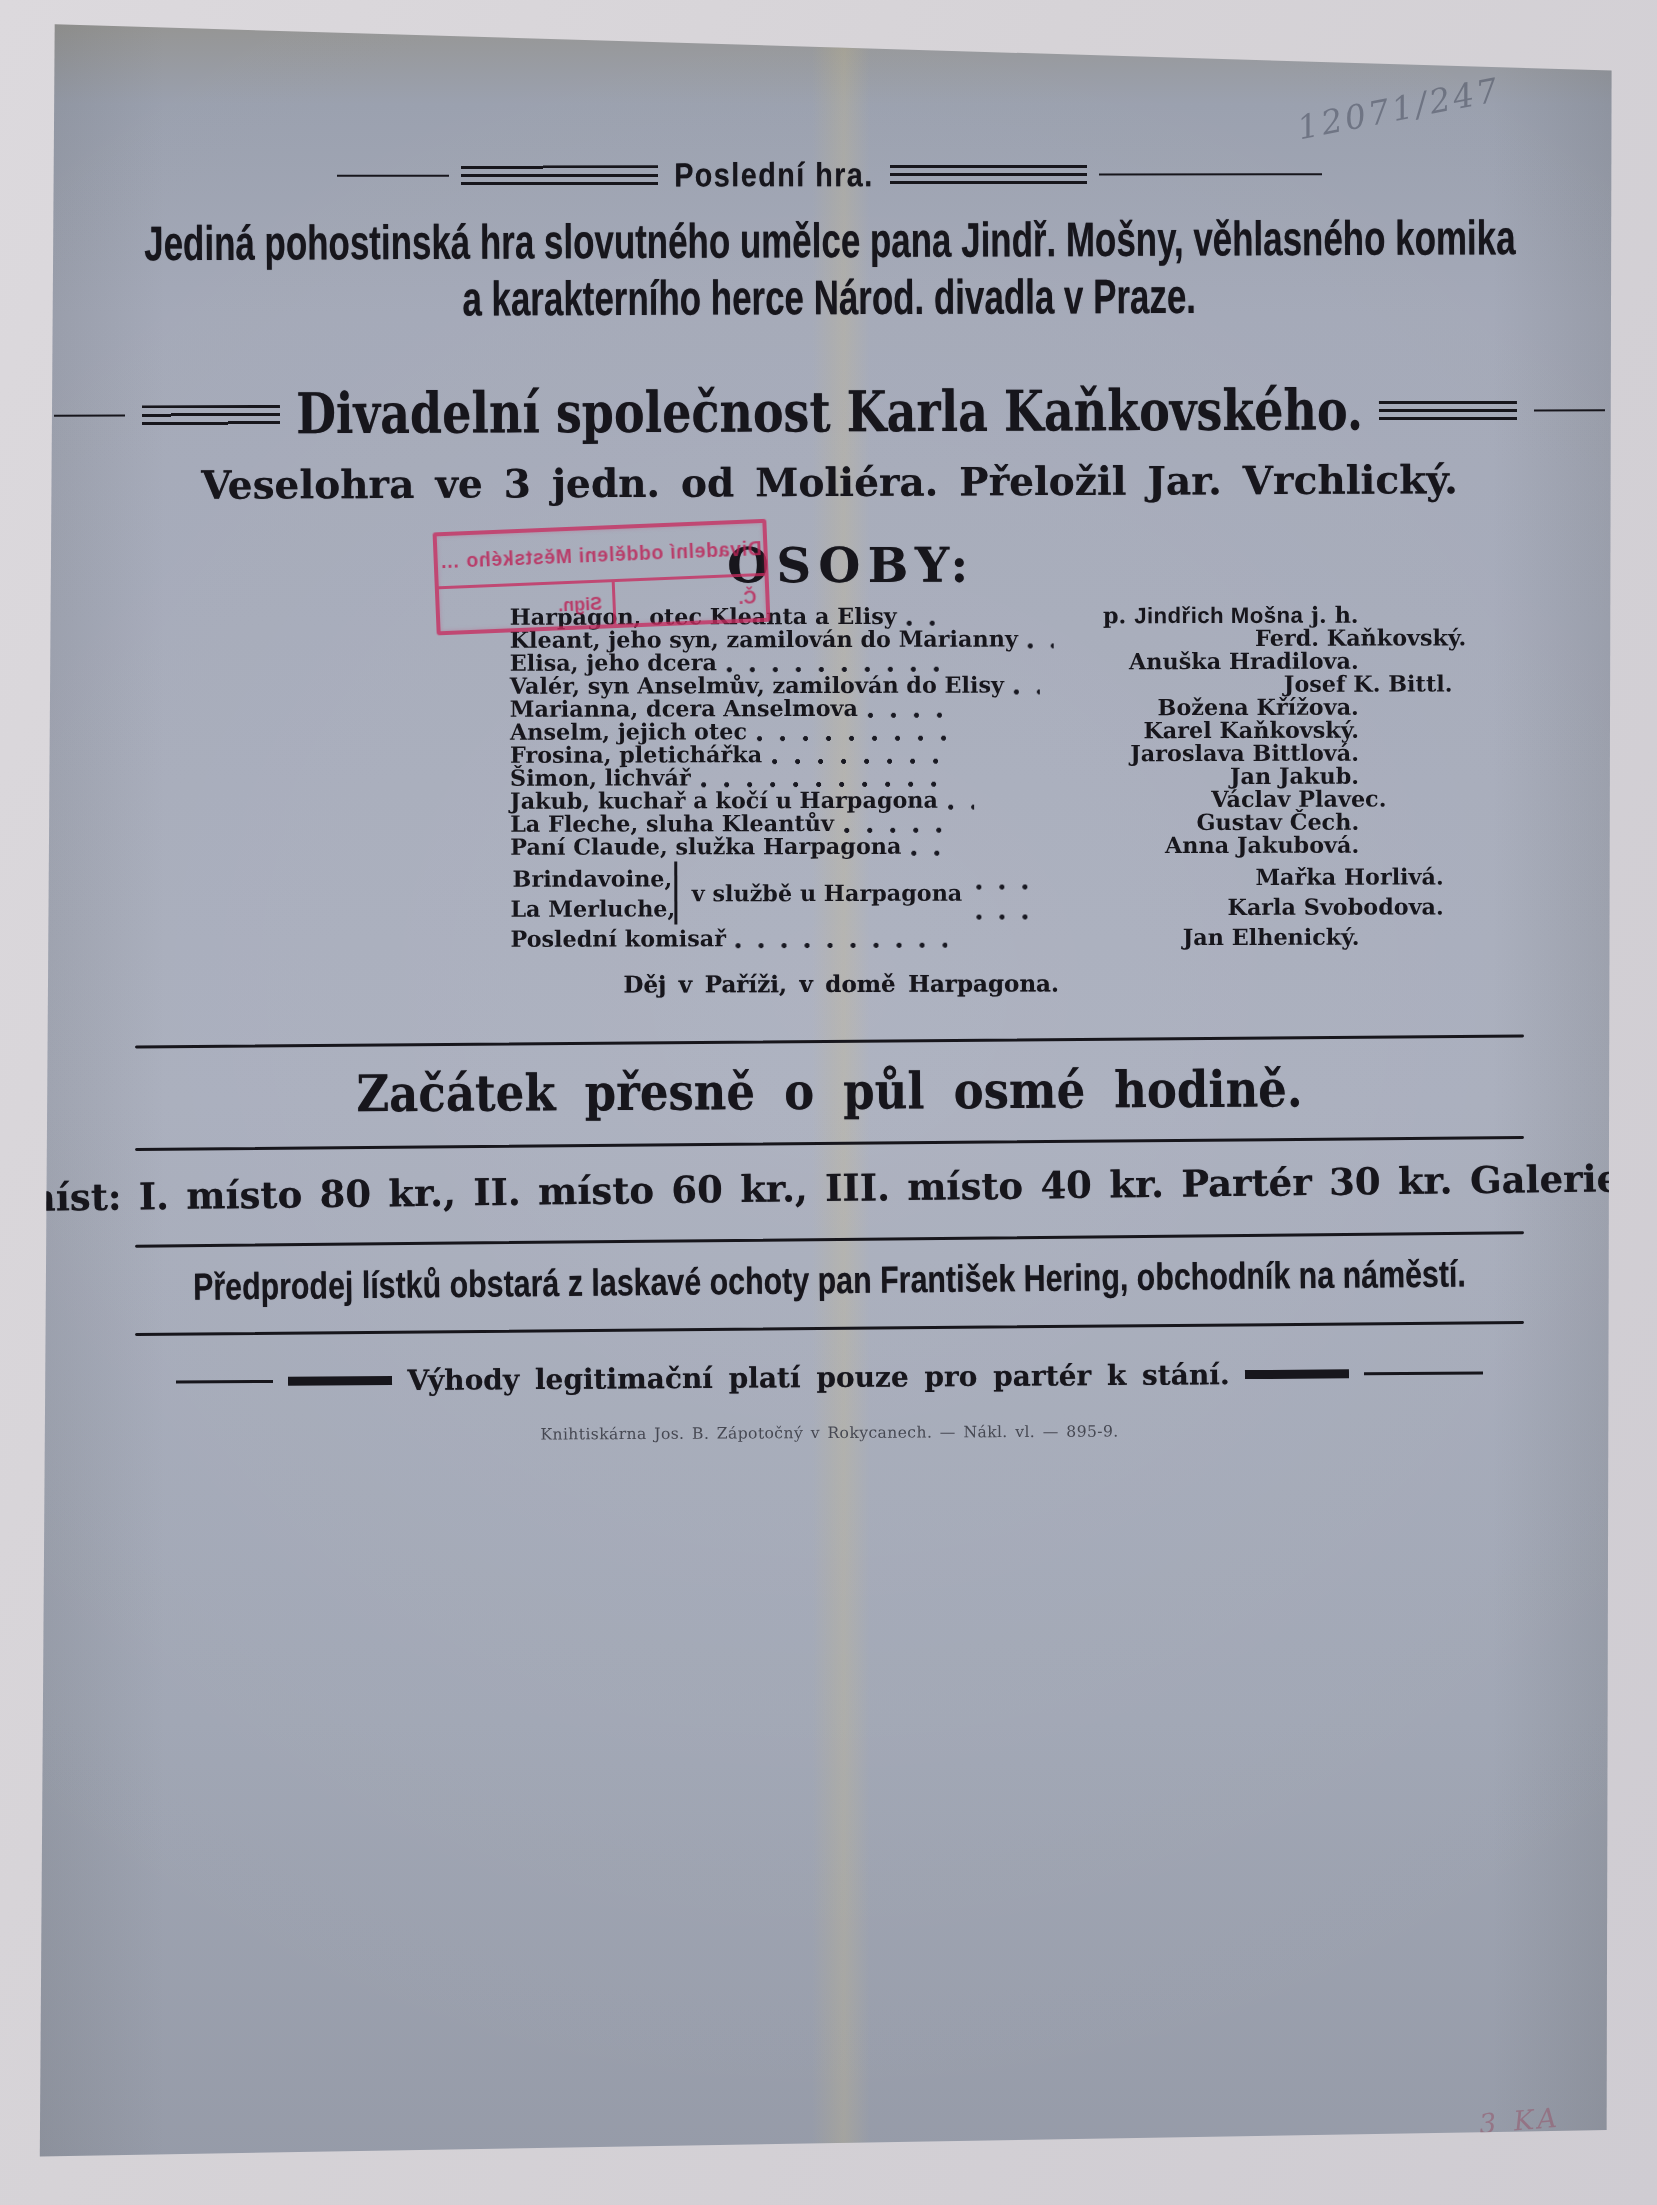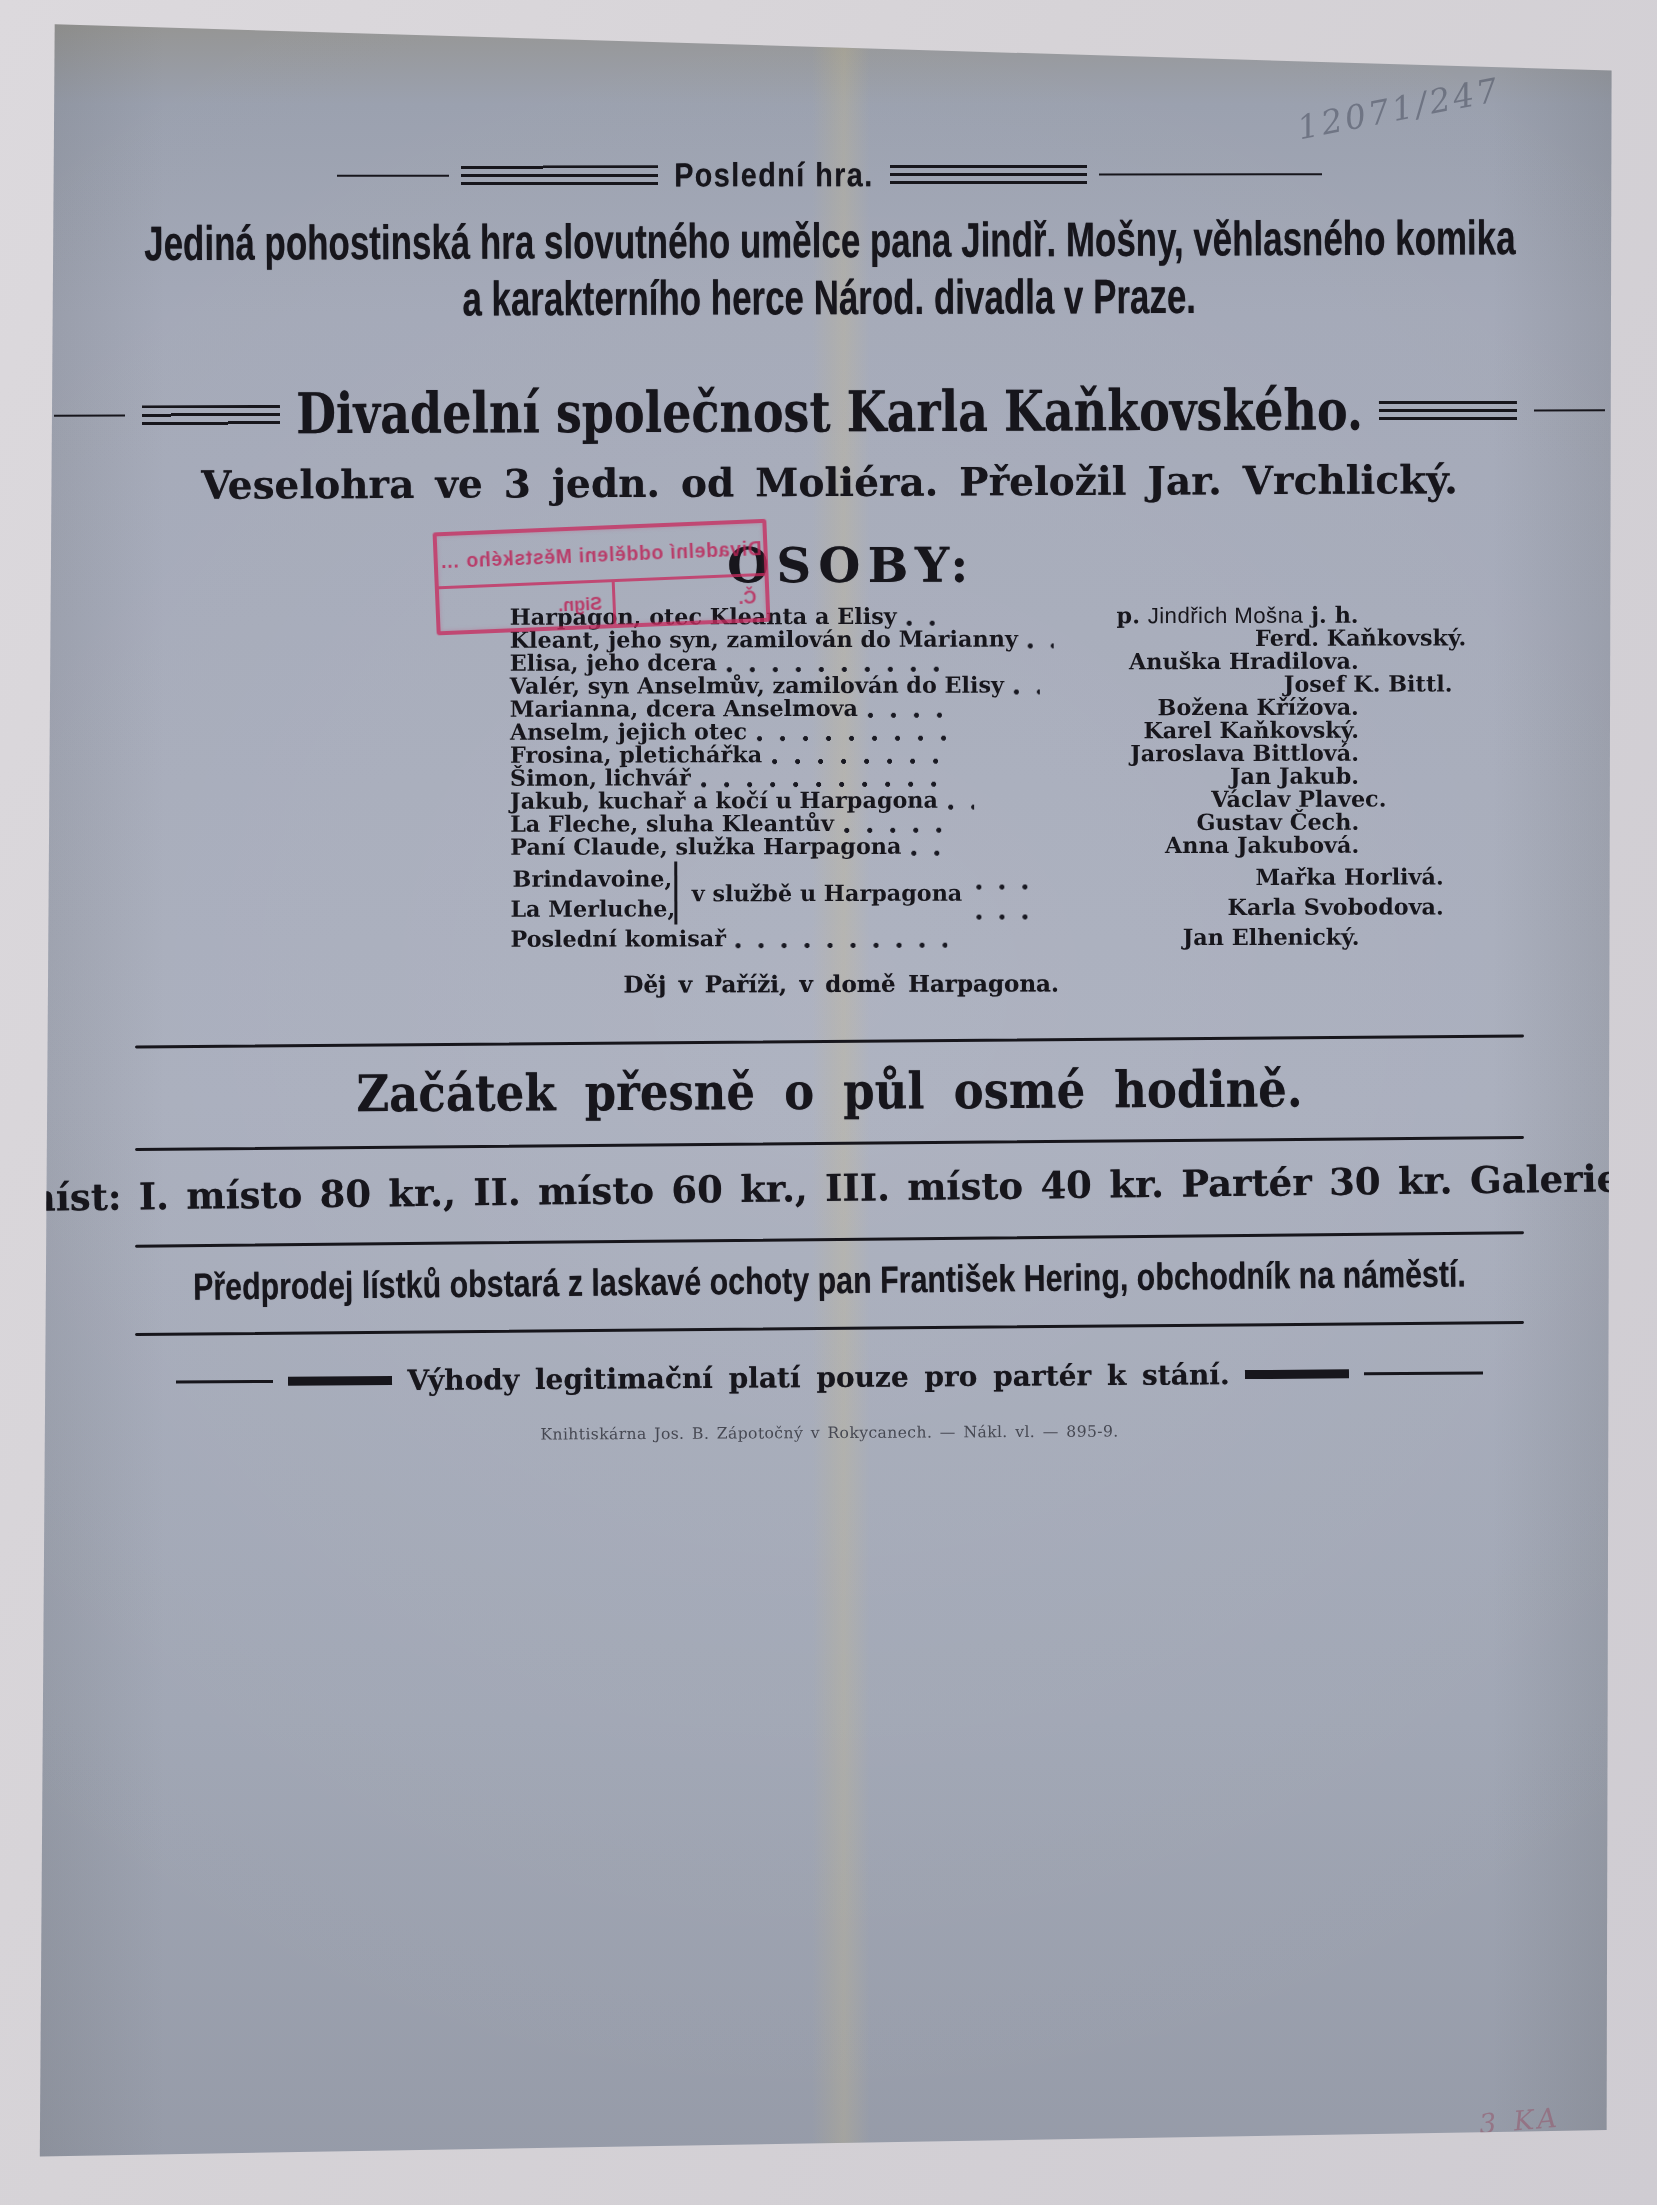--- a/index.html
+++ b/index.html
@@ -73,21 +73,21 @@
   .stamp-cell-a{flex:1;border-right:3.7px solid rgba(198,44,95,0.78);display:flex;align-items:center;padding-left:9px;font:700 18px "Liberation Sans",sans-serif;}
   .stamp-cell-b{flex:1.15;display:flex;align-items:center;padding-left:10.4px;font:700 18px "Liberation Sans",sans-serif;}
 
   .cast-table{width:849px;margin-left:456px;margin-top:10.4px;font:700 22.3px "DejaVu Serif",serif;}
   .cast-row{display:flex;align-items:baseline;line-height:23px;white-space:nowrap;}
   .role{white-space:nowrap;}
   .dots{flex:1;min-width:27px;align-self:flex-end;height:10.4px;margin:0 10.4px 1.5px 9px;
     background-image:radial-gradient(circle at 3.7px 6.7px,#191922 2.3px,rgba(0,0,0,0) 2.8px);
     background-size:23px 10.4px;background-repeat:repeat-x;}
   .actor{flex:0 0 402px;white-space:nowrap;}
-  .actor-bold{font-family:"Liberation Sans","DejaVu Sans",sans-serif;font-weight:400;letter-spacing:0.4px;margin-top:42px;}
+  .actor-bold{font-family:"Liberation Sans","DejaVu Sans",sans-serif;font-weight:700;letter-spacing:0.4px;margin-top:42px;}
   .brace-group{display:flex;align-items:center;margin:3px 0;}
   .bg-roles{width:162px;line-height:30px;}
   .bg-brace{width:0;height:63px;border-left:3px solid #17161c;margin:0 10.4px 0 1.5px;}
   .bg-shared{white-space:nowrap;margin:0 4.5px;}
   .bg-stack{flex:0 0 477px;margin-left:auto;}
   .bg-line{display:flex;align-items:baseline;line-height:30px;}
   .bg-line .actor{flex:0 0 402px;}
 
   .scene-row{margin-top:19.4px;}
   .scene-note{font:700 23px "DejaVu Serif",serif;word-spacing:4.5px;margin-left:22.3px;}

